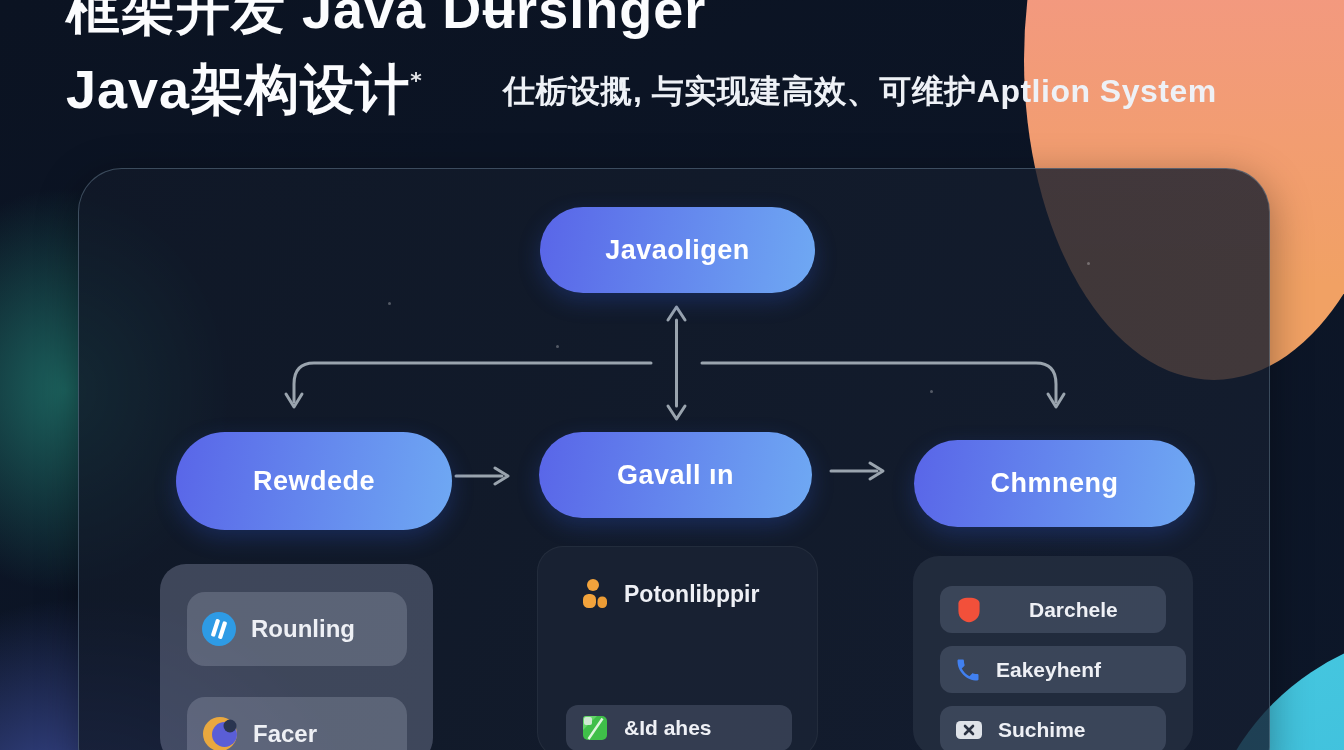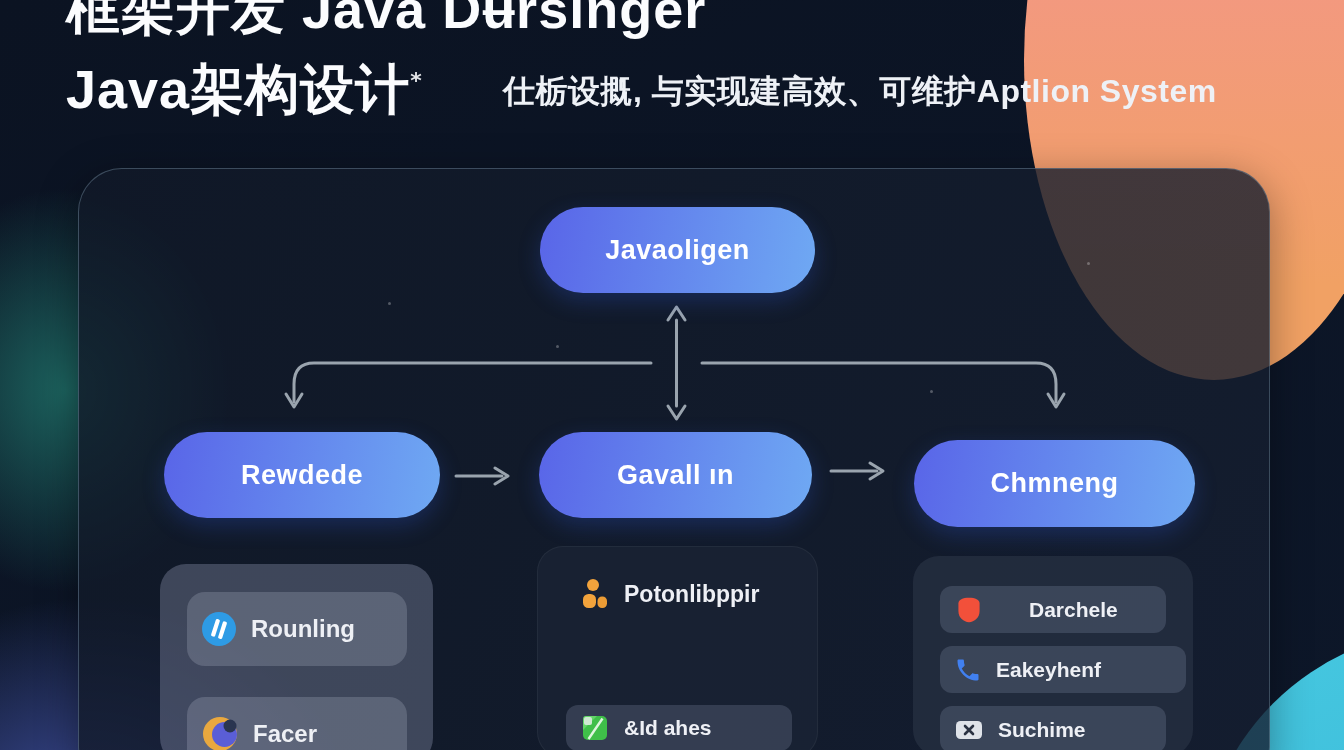--- a/index.html
+++ b/index.html
@@ -30,21 +30,21 @@
     background:linear-gradient(120deg,rgba(17,25,40,0.80),rgba(22,31,49,0.80));
     border:1.5px solid rgba(148,178,200,0.33);
     box-shadow:0 10px 40px rgba(0,0,0,0.35);}
   .star{width:3px;height:3px;border-radius:50%;background:rgba(255,255,255,0.28);}
   
   .pill{display:flex;align-items:center;justify-content:center;border-radius:999px;
     background:linear-gradient(100deg,#5965e8 0%,#6fa9f3 100%);
     color:#ffffff;font-weight:700;font-size:27px;letter-spacing:0.5px;
     box-shadow:0 8px 22px rgba(45,85,210,0.28);}
   .pill-root{left:540px;top:207px;width:275px;height:86px;}
-  .pill-c1{left:164px;top:432px;width:276px;height:86px;}
+  .pill-c1{left:176px;top:432px;width:276px;height:98px;}
   .pill-c2{left:539px;top:432px;width:273px;height:86px;}
   .pill-c3{left:914px;top:440px;width:281px;height:87px;}
   
   .panel{border-radius:26px;}
   .panel-left{left:160px;top:564px;width:273px;height:200px;background:rgba(168,176,206,0.30);}
   .panel-mid{left:537px;top:546px;width:279px;height:210px;background:rgba(26,35,52,0.82);border:1px solid rgba(255,255,255,0.05);}
   .panel-right{left:913px;top:556px;width:280px;height:200px;background:rgba(36,46,63,0.85);}
   .chip{display:flex;align-items:center;gap:14px;padding-left:14px;box-sizing:border-box;}
   .chip-lg{width:220px;height:74px;border-radius:18px;background:rgba(226,232,250,0.18);}
   .chip-sm{border-radius:12px;background:rgba(124,138,162,0.28);}

